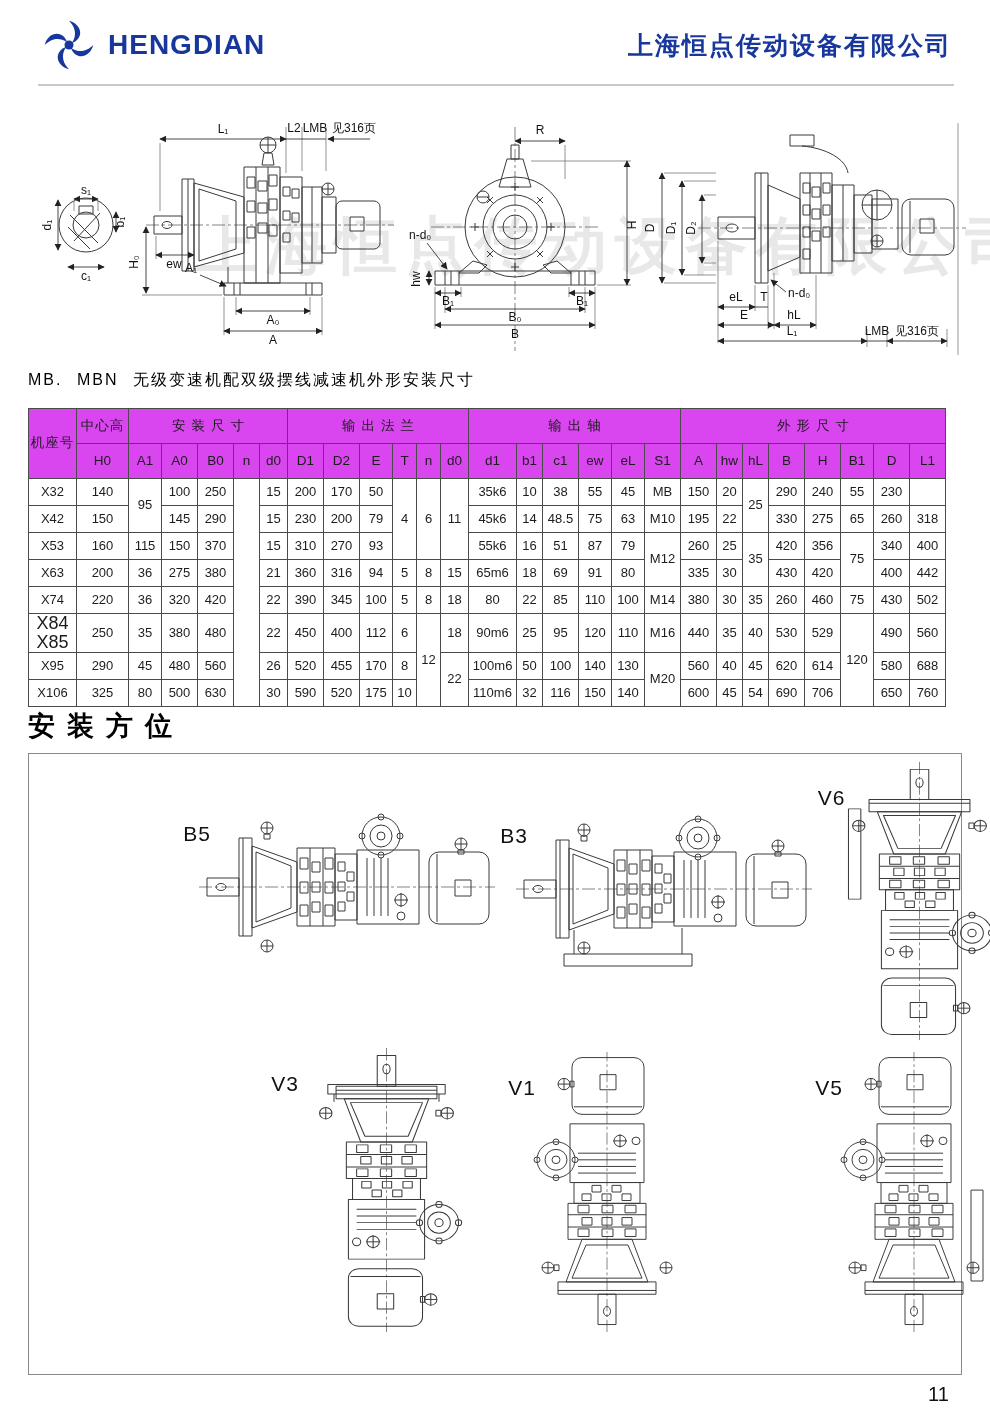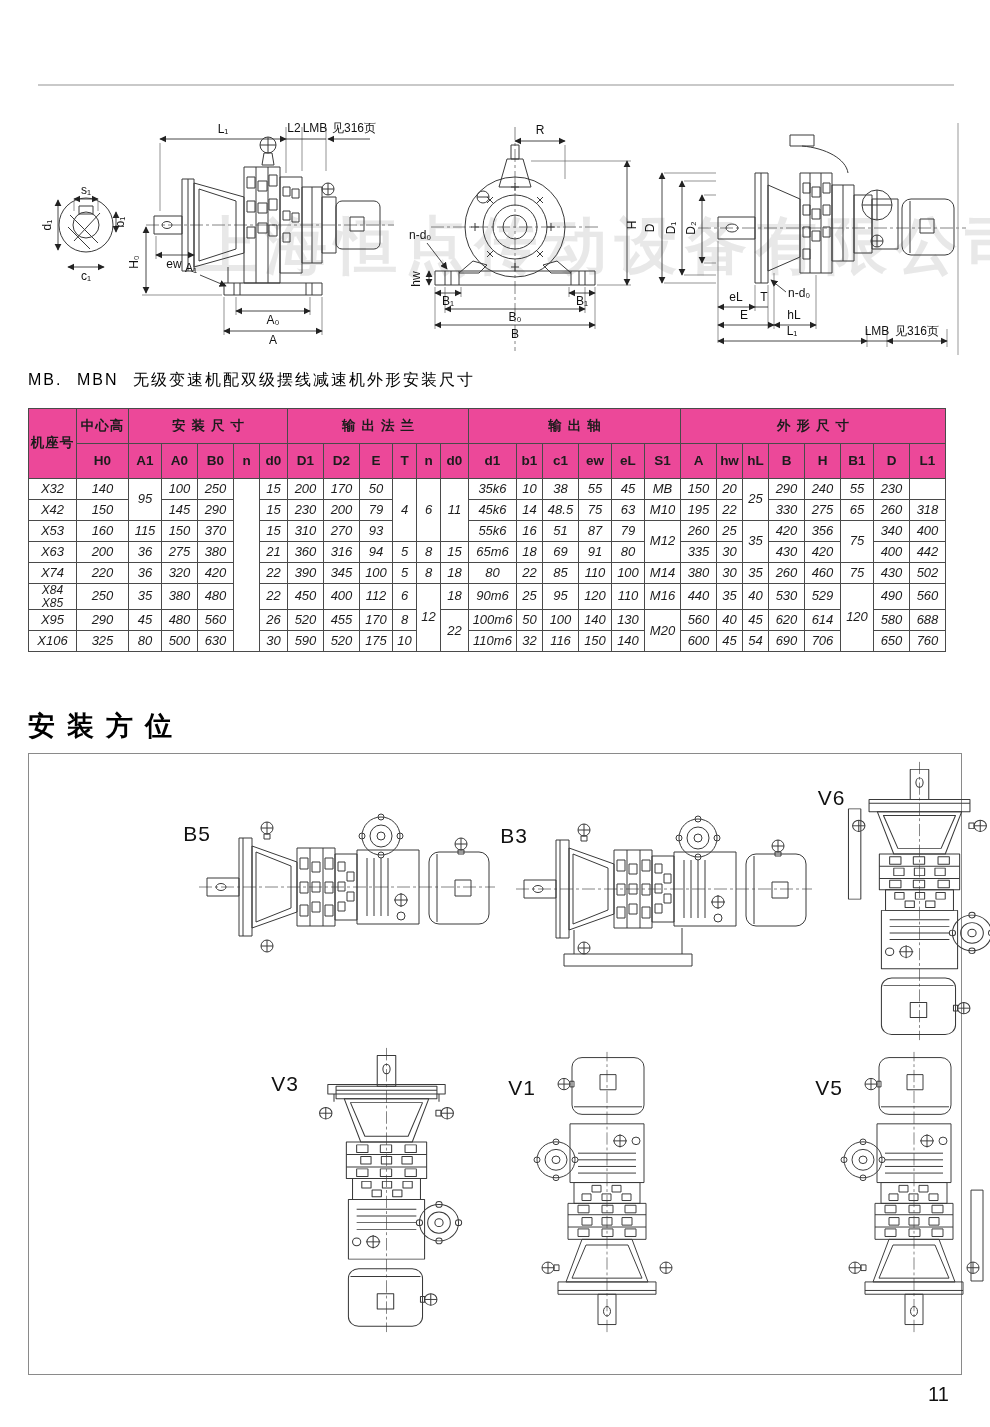--- a/index.html
+++ b/index.html
@@ -22,25 +22,25 @@
   .dwg .cl{stroke:#666;stroke-width:.8;stroke-dasharray:13 3 3 3;}
   .dwg .dim{stroke:#333;stroke-width:.9;}
   .dwg .ext{stroke:#666;stroke-width:.7;}
   .dwg text{fill:#111;stroke:none;font-size:12px;font-family:"Liberation Sans","DejaVu Sans",sans-serif;}
   .dwg marker path{fill:#222;stroke:none;}
 
   
   .table-title{position:absolute;top:370px;left:28px;font-size:16px;color:#000;letter-spacing:2px;word-spacing:8px;font-weight:500;}
   #spec-table{position:absolute;top:408px;left:28px;border-collapse:collapse;table-layout:fixed;z-index:2;background:#fff;}
   #spec-table th,#spec-table td{border:1px solid #4a4a4a;text-align:center;vertical-align:middle;padding:0;font-size:13px;color:#1c1c1c;line-height:1.1;}
-  #spec-table thead th{background:#ec4899;font-weight:bold;font-size:13.5px;height:34px;}
-  #spec-table tbody tr{height:21px;font-style:italic;}
+  #spec-table thead th{background:#d946ef;font-weight:normal;font-size:13.5px;height:34px;}
+  #spec-table tbody tr{height:27px;}
   #spec-table th.grp{letter-spacing:6px;text-indent:6px;}
   #spec-table th.plain{letter-spacing:1px;text-indent:0;}
-  #spec-table td.two-line{font-size:12px;line-height:1.05;}
+  #spec-table td.two-line{font-size:18px;line-height:1.05;}
 
   
   .section-title{position:absolute;top:708px;left:28px;font-size:27px;font-weight:600;color:#000;letter-spacing:12px;}
   .mount-box{position:absolute;top:753px;left:28px;width:932px;height:620px;border:1px solid #8a8a8a;z-index:1;}
   .mount{position:absolute;text-align:center;}
   .mount-label{font-size:21px;color:#111;margin-top:26px;letter-spacing:1px;}
   .pagenum{position:absolute;top:1383px;left:928px;font-size:20px;color:#111;}
 </style>
 </head>
 <body>
@@ -105,20 +105,35 @@
           <line x1="64" y1="26" x2="76" y2="26"></line>
           <line x1="70" y1="20" x2="70" y2="32"></line>
           <rect x="67" y="32" width="6" height="5"></rect>
         <circle cx="70" cy="144" r="6"></circle>
           <line x1="64" y1="144" x2="76" y2="144"></line>
           <line x1="70" y1="138" x2="70" y2="150"></line>
       </g>
     </defs>
   </svg>
 
+  <div class="hdr">
+    <div class="brand">
+      <svg width="54" height="54" viewBox="0 0 60 60">
+        <g fill="#17379c" stroke="none">
+          <path d="M30 3 C45 7 47 23 33 28 C40 18 36 9 30 3 Z"></path>
+          <path d="M57 30 C53 45 37 47 32 33 C42 40 51 36 57 30 Z"></path>
+          <path d="M30 57 C15 53 13 37 27 32 C20 42 24 51 30 57 Z"></path>
+          <path d="M3 30 C7 15 23 13 28 27 C18 20 9 24 3 30 Z"></path>
+          <circle cx="30" cy="30" r="5"></circle>
+        </g>
+      </svg>
+      <span class="brand-text">HENGDIAN</span>
+    </div>
+    <div class="company">上海恒点传动设备有限公司</div>
+  </div>
   <div class="rule"></div>
 
   <div class="watermark">上海恒点传动设备有限公司</div>
 
   <svg class="dwg" style="left:28px;top:115px;" width="370" height="240" viewBox="0 0 370 240">
     <g>
       <circle cx="58" cy="110" r="27"></circle>
         <circle cx="58" cy="110" r="13"></circle>
       <rect x="51" y="91" width="14" height="8"></rect>
       <line x1="42" y1="100" x2="70" y2="128"></line>

